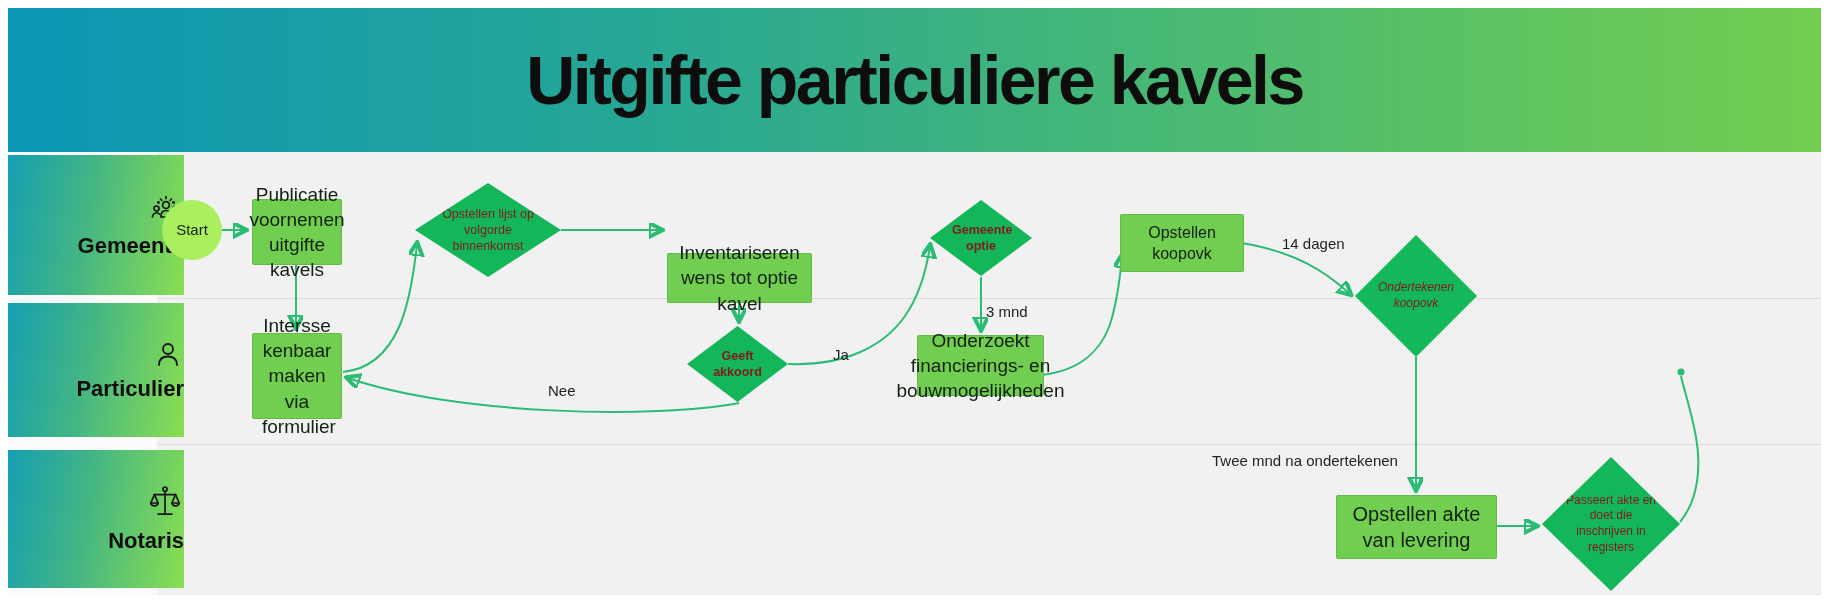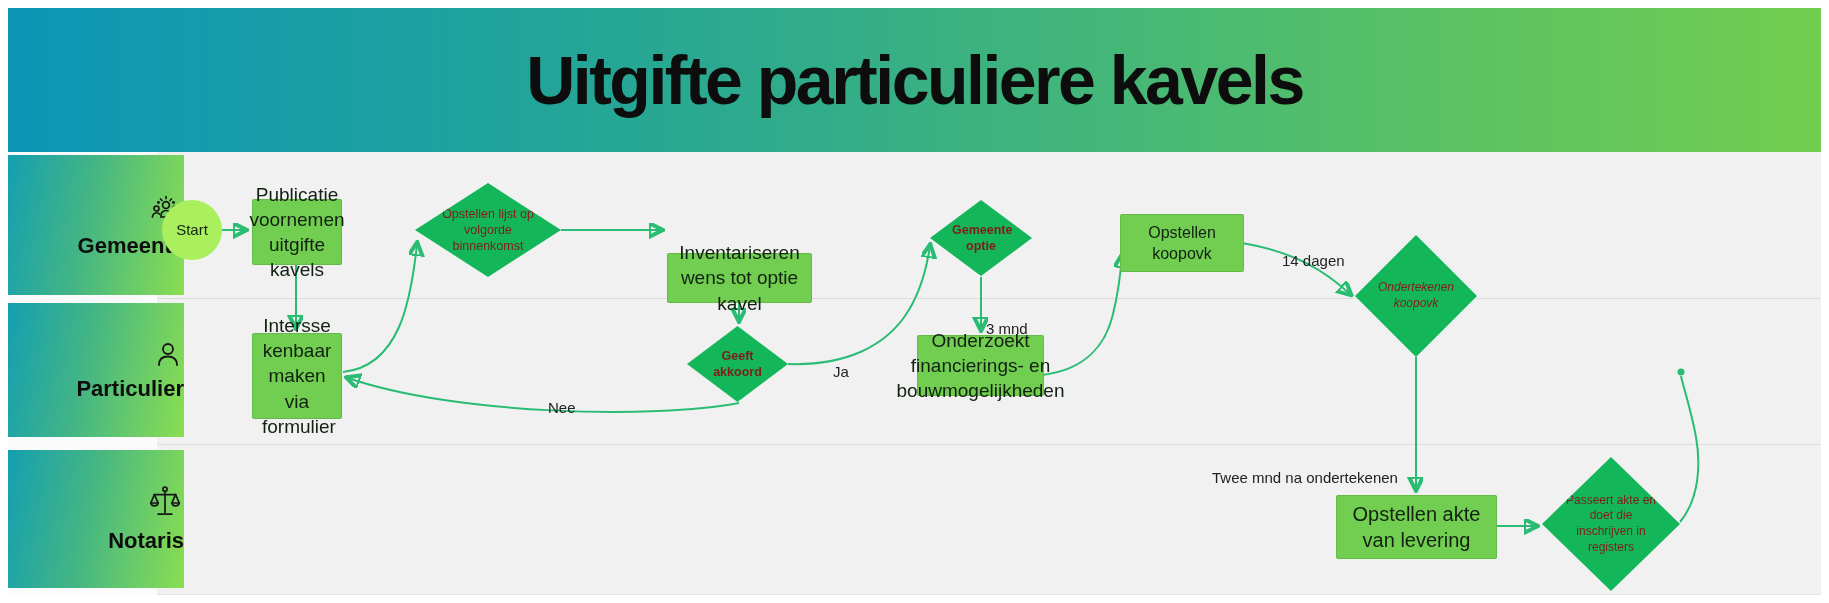--- a/index.html
+++ b/index.html
@@ -73,21 +73,21 @@
   #node-geeft-akkoord{left:687px;top:326px;width:101px;height:76px;}
   #node-geeft-akkoord .txt{width:56px;}
   #node-onderzoekt{left:917px;top:335px;width:125px;height:59px;text-align:center;}
   #node-einde{left:1688px;top:303px;width:126px;height:126px;}
   #node-einde .txt{width:112px;}
   #node-opstellen-akte{left:1336px;top:495px;width:159px;height:62px;font-size:20px;}
   #node-passeert{left:1542px;top:457px;width:138px;height:134px;}
   #node-passeert .txt{width:95px;}
 
   
-  .edge-label{position:absolute;z-index:5;font-size:15px;color:#222;white-space:nowrap;margin-top:17px;}
+  .edge-label{position:absolute;z-index:5;font-size:15px;color:#222;white-space:nowrap;}
   #label-ja{left:833px;top:346px;}
   #label-nee{left:548px;top:382px;}
   #label-3mnd{left:986px;top:303px;}
   #label-14dagen{left:1282px;top:235px;}
   #label-twee-mnd{left:1212px;top:452px;}
 
   
   #connectors{position:absolute;left:0;top:0;width:1829px;height:603px;z-index:2;}
   #connectors path{fill:none;stroke:#2bbc74;stroke-width:2;}
 </style>

